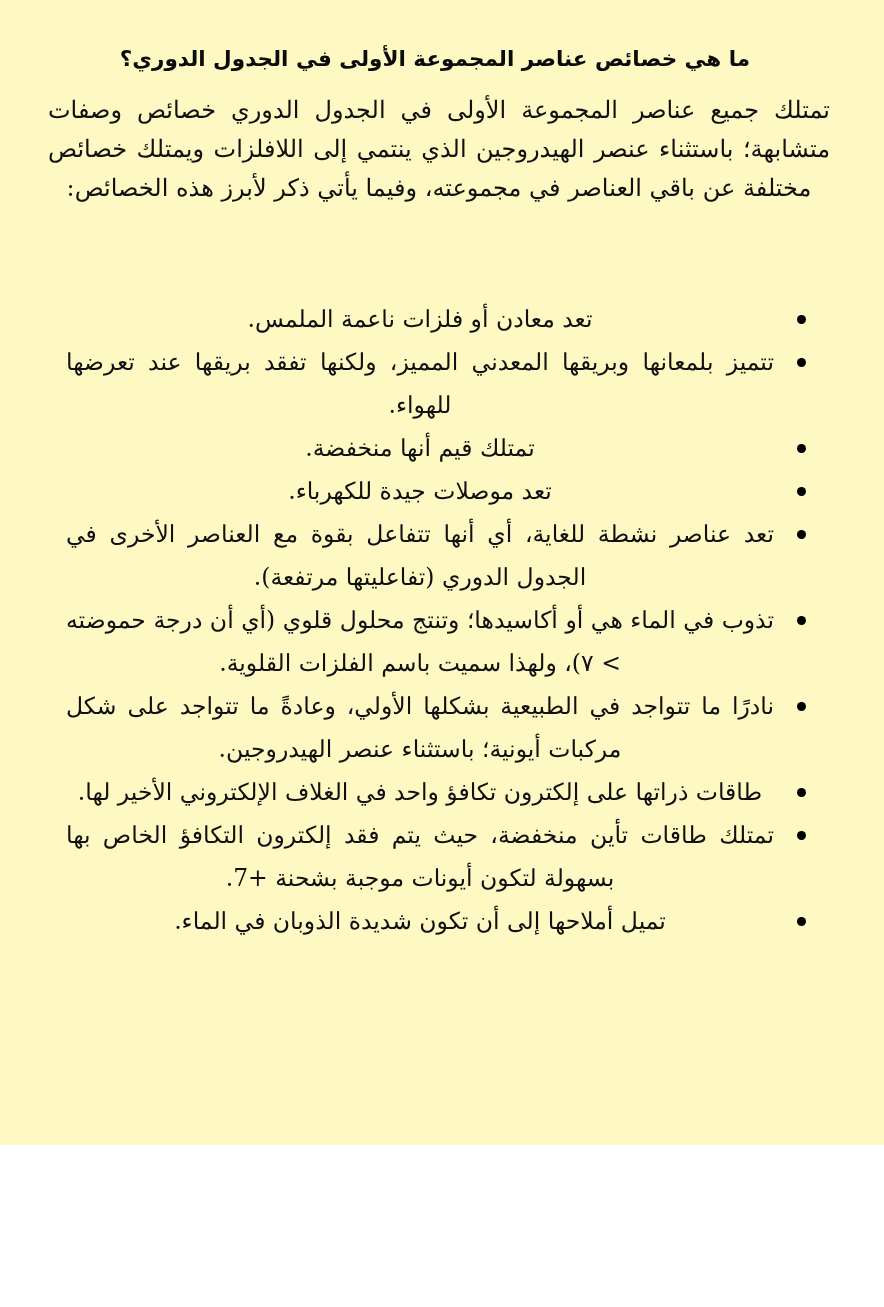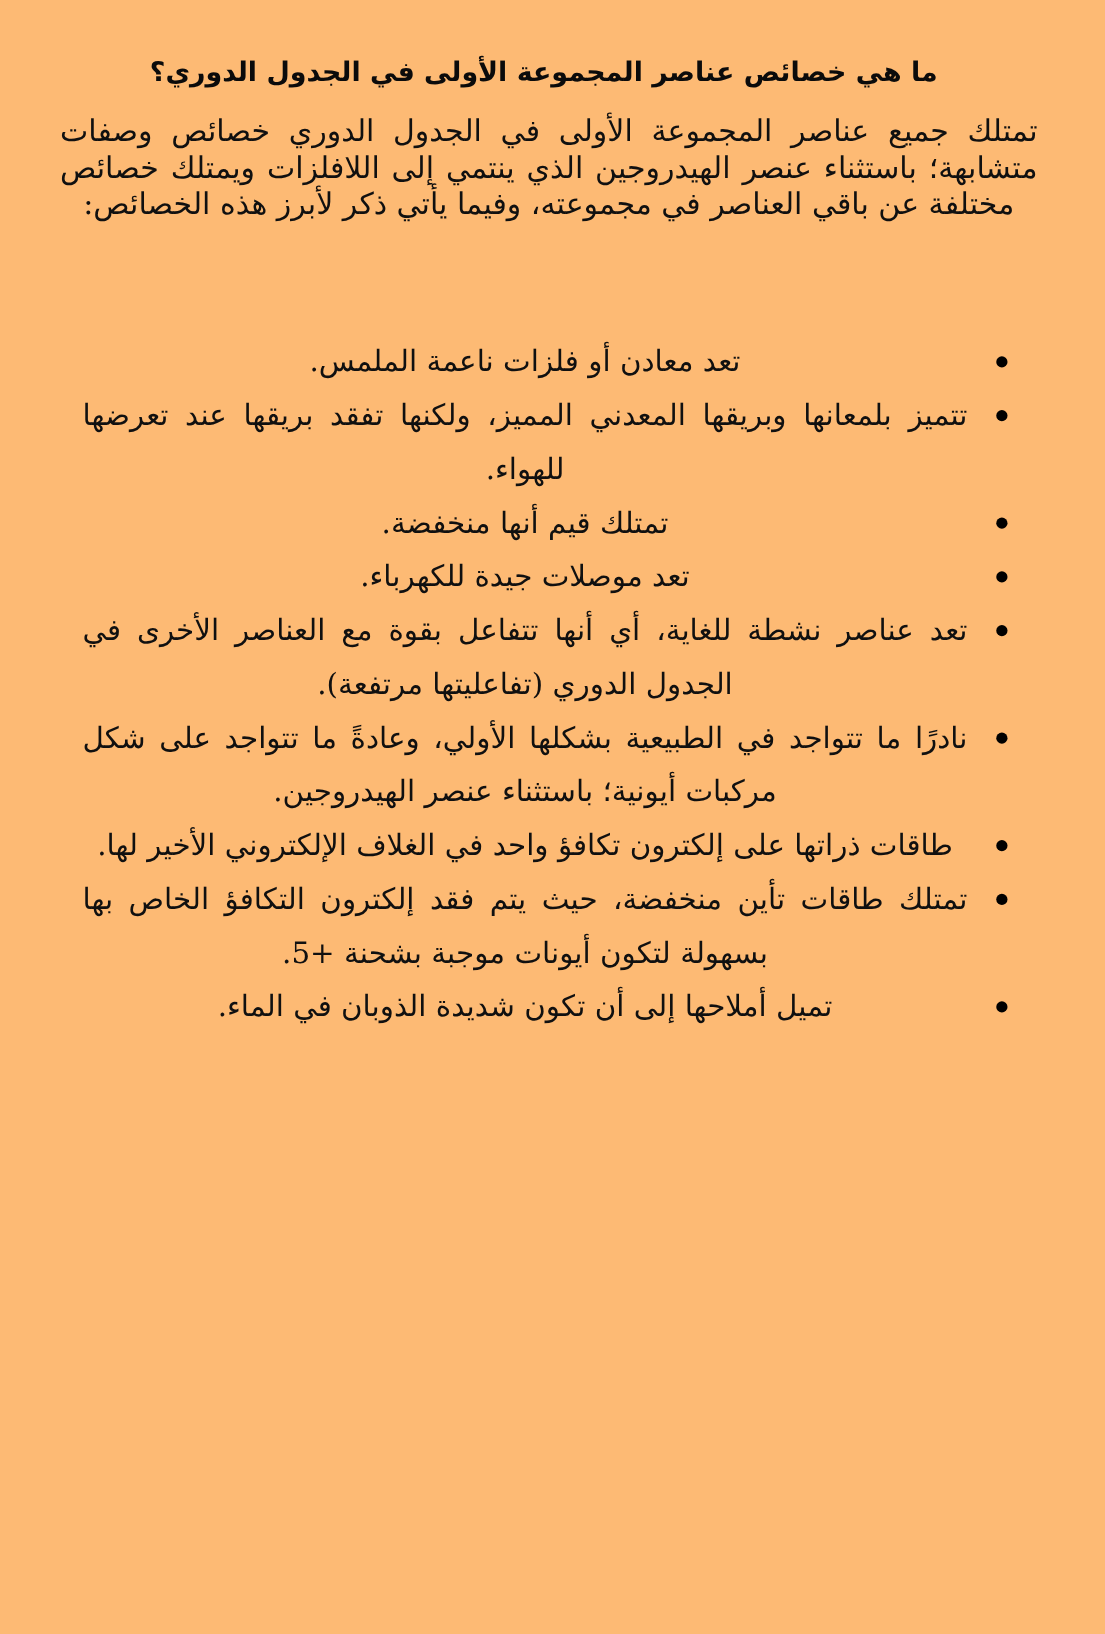--- a/index.html
+++ b/index.html
@@ -14,22 +14,22 @@
     height: 1307px;
     overflow: hidden;
     font-family: "DejaVu Sans", "Liberation Sans", sans-serif;
     color: #111111;
     direction: rtl;
   }
 
   .page {
     position: relative;
     width: 884px;
-    height: 1307px;
-    background: #fdba74;
+    height: 1145px;
+    background: #fef9c3;
     box-sizing: border-box;
     padding: 44px 54px 0 40px;
   }
 
   
   .doc-title {
     font-family: "DejaVu Sans", "Liberation Sans", sans-serif;
     font-weight: bold;
     font-size: 21.5px;
     line-height: 1.35;
@@ -38,21 +38,21 @@
     direction: rtl;
     margin: 0 0 18px 0;
     padding: 0 6px;
     letter-spacing: 0;
   }
 
   
   .intro {
     font-family: "DejaVu Serif", "Liberation Serif", serif;
     font-size: 24px;
-    line-height: 29px;
+    line-height: 39px;
     color: #101010;
     text-align: justify;
     text-align-last: center;
     direction: rtl;
     margin: 0;
     padding: 0 0 0 8px;
   }
 
   
   .list-gap {
@@ -128,34 +128,38 @@
     <li class="feature-item">
       <span class="bullet-marker"></span>
       <span class="feature-text">تعد موصلات جيدة للكهرباء.</span>
     </li>
 
     <li class="feature-item">
       <span class="bullet-marker"></span>
       <span class="feature-text">تعد عناصر نشطة للغاية، أي أنها تتفاعل بقوة مع العناصر الأخرى في الجدول الدوري (تفاعليتها مرتفعة).</span>
     </li>
 
+    <li class="feature-item">
+      <span class="bullet-marker"></span>
+      <span class="feature-text">تذوب في الماء هي أو أكاسيدها؛ وتنتج محلول قلوي (أي أن درجة حموضته &gt; ٧)، ولهذا سميت باسم الفلزات القلوية.</span>
+    </li>
 
     <li class="feature-item">
       <span class="bullet-marker"></span>
       <span class="feature-text">نادرًا ما تتواجد في الطبيعية بشكلها الأولي، وعادةً ما تتواجد على شكل مركبات أيونية؛ باستثناء عنصر الهيدروجين.</span>
     </li>
 
     <li class="feature-item">
       <span class="bullet-marker"></span>
       <span class="feature-text">طاقات ذراتها على إلكترون تكافؤ واحد في الغلاف الإلكتروني الأخير لها.</span>
     </li>
 
     <li class="feature-item">
       <span class="bullet-marker"></span>
-      <span class="feature-text">تمتلك طاقات تأين منخفضة، حيث يتم فقد إلكترون التكافؤ الخاص بها بسهولة لتكون أيونات موجبة بشحنة +5.</span>
+      <span class="feature-text">تمتلك طاقات تأين منخفضة، حيث يتم فقد إلكترون التكافؤ الخاص بها بسهولة لتكون أيونات موجبة بشحنة +7.</span>
     </li>
 
 
     <li class="feature-item">
       <span class="bullet-marker"></span>
       <span class="feature-text">تميل أملاحها إلى أن تكون شديدة الذوبان في الماء.</span>
     </li>
 
   </ul>
 

